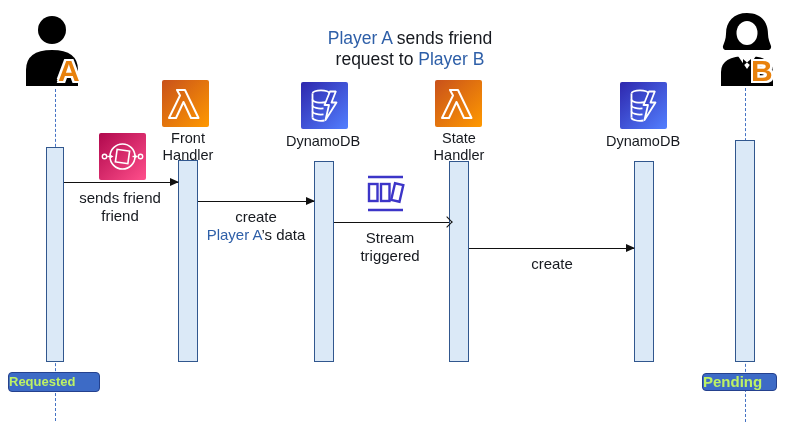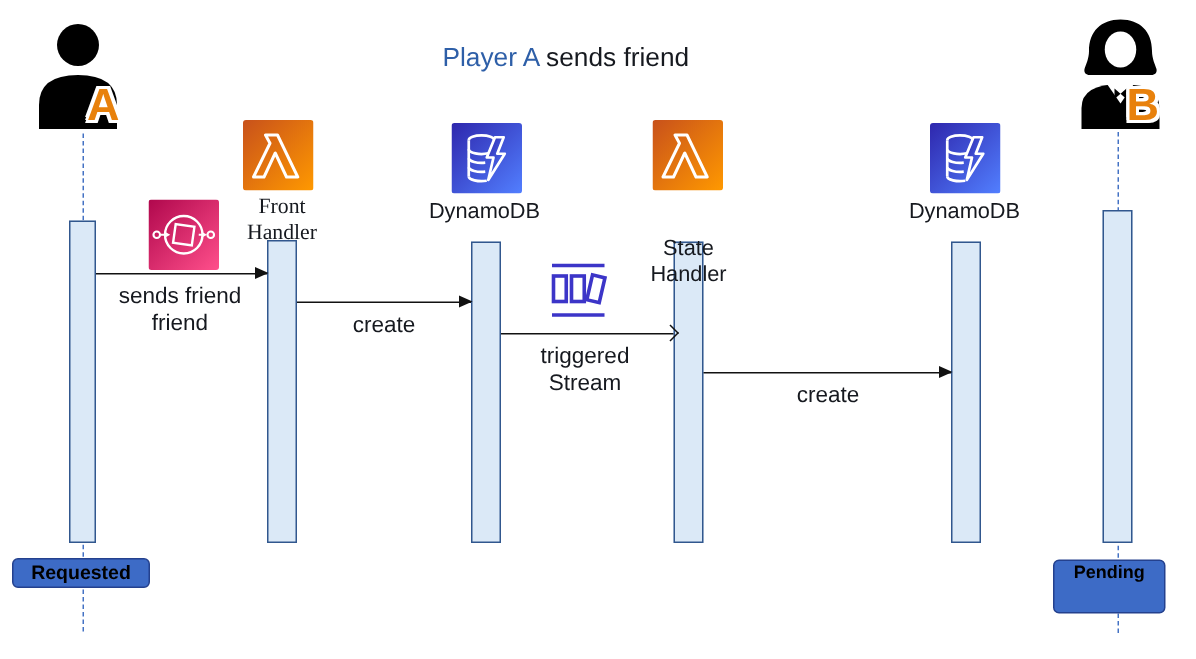--- a/index.html
+++ b/index.html
@@ -4,21 +4,21 @@
 <style>
   :root{
     --accent-blue:#2E5FA8; --text-black:#16191F; --lifeline-blue:#4472C4;
     --bar-fill:#DBE9F7; --bar-border:#31578E; --badge-fill:#3D6BC6; --badge-border:#24418E;
     --stream-indigo:#3C35C8; --player-letter-orange:#E8810C;
   }
   *{margin:0;padding:0;box-sizing:border-box;}
   body{background:#fff;font-family:"Liberation Sans",sans-serif;}
   .diagram{position:relative;width:797px;height:439px;background:#ffffff;overflow:hidden;}
 
-  .title{position:absolute;left:295px;top:28px;width:230px;
+  .title{position:absolute;left:295px;top:28px;width:230px;text-align:center;
          font-size:17.5px;line-height:20.5px;color:var(--text-black);}
   .blue{color:var(--accent-blue);}
 
   .lifeline{position:absolute;width:0;border-left:1.4px dashed var(--lifeline-blue);z-index:0;}
 
   .bar{position:absolute;background:var(--bar-fill);border:1px solid var(--bar-border);z-index:1;}
 
   .icon{position:absolute;z-index:2;}
 
   .svc-label{position:absolute;text-align:center;font-size:14.5px;line-height:16.5px;
@@ -31,31 +31,32 @@
   .arrow{position:absolute;height:0;border-top:1.4px solid #111;z-index:2;}
   .head-filled{position:absolute;right:-1px;top:-5.2px;width:0;height:0;
     border-left:9px solid #111;border-top:4.5px solid transparent;border-bottom:4.5px solid transparent;}
   .head-open{position:absolute;right:-2px;top:-4.8px;width:8px;height:8px;
     border-top:1.4px solid #111;border-right:1.4px solid #111;transform:rotate(45deg);}
 
   .msg{position:absolute;text-align:center;font-size:15px;line-height:18px;
        color:var(--text-black);z-index:2;}
 
   .badge{position:absolute;background:var(--badge-fill);border:1.5px solid var(--badge-border);
-    border-radius:4px;color:#000000;font-weight:700;text-align:center;z-index:3;}
+    border-radius:4px;color:#bef264;font-weight:700;text-align:left;z-index:3;}
   .badge.requested{left:8px;top:372px;width:92px;height:20px;font-size:13px;line-height:17px;}
-  .badge.pending{left:702px;top:373px;width:75px;height:36px;font-size:12px;line-height:15px;}
+  .badge.pending{left:702px;top:373px;width:75px;height:18px;font-size:15px;line-height:15px;}
 </style>
 </head>
 <body>
 
 <div class="diagram">
 
   <div class="title">
     <div><span class="blue">Player A</span><span> sends friend</span></div>
+    <div><span>request to </span><span class="blue">Player B</span></div>
   </div>
 
   <div class="lifeline" style="left:55px;top:89px;height:332px;"></div>
   <div class="lifeline" style="left:745px;top:88px;height:334px;"></div>
 
   <div class="bar" style="left:46px;top:147px;width:18px;height:215px;"></div>
   <div class="bar" style="left:178px;top:160px;width:20px;height:202px;"></div>
   <div class="bar" style="left:314px;top:161px;width:20px;height:201px;"></div>
   <div class="bar" style="left:449px;top:161px;width:20px;height:201px;"></div>
   <div class="bar" style="left:634px;top:161px;width:20px;height:201px;"></div>
@@ -98,21 +99,21 @@
   <svg class="icon" style="left:162px;top:80px;" width="47" height="47" viewBox="0 0 47 47">
     <defs>
         <linearGradient id="lamgrad" x1="0" y1="0" x2="1" y2="1">
       <stop offset="0" stop-color="#C8511B"></stop>
           <stop offset="1" stop-color="#FF9900"></stop>
     </linearGradient>
       </defs>
     <rect width="47" height="47" rx="2" fill="url(#lamgrad)"></rect>
     <path d="M15 10 L23 10 L36.5 38 L29 38 L21.5 22 L14 38 L7 38 L18 15.5 Z" fill="none" stroke="#fff" stroke-width="2" stroke-linejoin="round"></path>
   </svg>
-  <div class="svc-label" style="left:148px;top:130px;width:80px;font-family:Liberation Serif, serif;">
+  <div class="svc-label" style="left:148px;top:130px;width:80px;">
     <div>Front</div>
     <div>Handler</div>
   </div>
 
   <svg class="icon" style="left:301px;top:82px;" width="47" height="47" viewBox="0 0 47 47">
     <defs>
         <linearGradient id="dyngrad" x1="0" y1="0" x2="1" y2="1">
       <stop offset="0" stop-color="#2E27AD"></stop>
           <stop offset="1" stop-color="#527FFF"></stop>
     </linearGradient>
@@ -140,21 +141,21 @@
       <rect x="15" y="10" width="8.5" height="17"></rect>
       <rect x="27" y="10" width="8.5" height="17" transform="rotate(13 31.2 18.5)"></rect>
       <line x1="2" y1="36" x2="37" y2="36"></line>
     </g>
   </svg>
 
   <svg class="icon" style="left:435px;top:80px;" width="47" height="47" viewBox="0 0 47 47">
     <rect width="47" height="47" rx="2" fill="url(#lamgrad)"></rect>
     <path d="M15 10 L23 10 L36.5 38 L29 38 L21.5 22 L14 38 L7 38 L18 15.5 Z" fill="none" stroke="#fff" stroke-width="2" stroke-linejoin="round"></path>
   </svg>
-  <div class="svc-label" style="left:419px;top:130px;width:80px;margin-top:28px;">
+  <div class="svc-label" style="left:419px;top:130px;width:80px;">
     <div>State</div>
     <div>Handler</div>
   </div>
 
   <svg class="icon" style="left:620px;top:82px;" width="47" height="47" viewBox="0 0 47 47">
     <rect width="47" height="47" rx="2" fill="url(#dyngrad)"></rect>
     <g fill="none" stroke="#fff" stroke-width="1.8">
       <path d="M11.5 11.5 a8.5 3.2 0 0 1 17 0"></path>
       <path d="M11.5 11.5 V35.5"></path>
         <path d="M28.5 11.5 V15"></path>
@@ -181,24 +182,25 @@
   <div class="arrow" style="left:469px;top:248px;width:165px;">
     <span class="head-filled"></span>
   </div>
 
   <div class="msg" style="left:63px;top:189px;width:114px;">
     <div>sends friend</div>
     <div>friend</div>
   </div>
   <div class="msg" style="left:196px;top:208px;width:120px;">
     <div>create</div>
+    <div><span class="blue">Player A</span><span>’s data</span></div>
   </div>
   <div class="msg" style="left:331px;top:229px;width:118px;">
+    <div>Stream</div>
     <div>triggered</div>
-    <div>Stream</div>
   </div>
   <div class="msg" style="left:469px;top:255px;width:166px;">
     <div>create</div>
   </div>
 
   <div class="badge requested">Requested</div>
   <div class="badge pending">Pending</div>
 
 </div>
 

